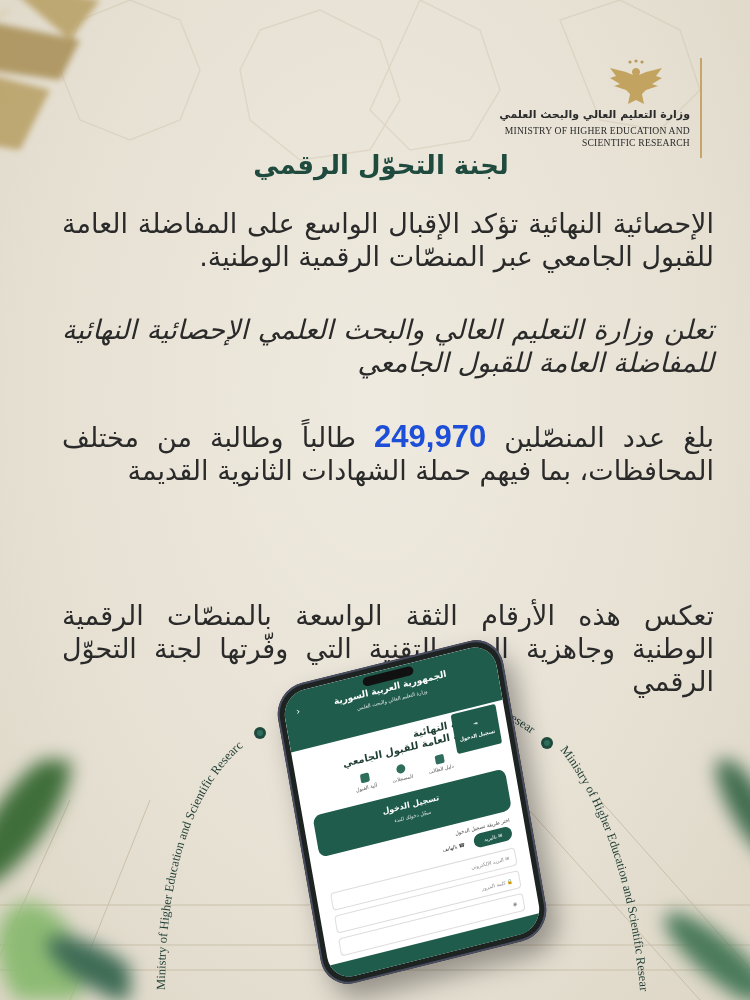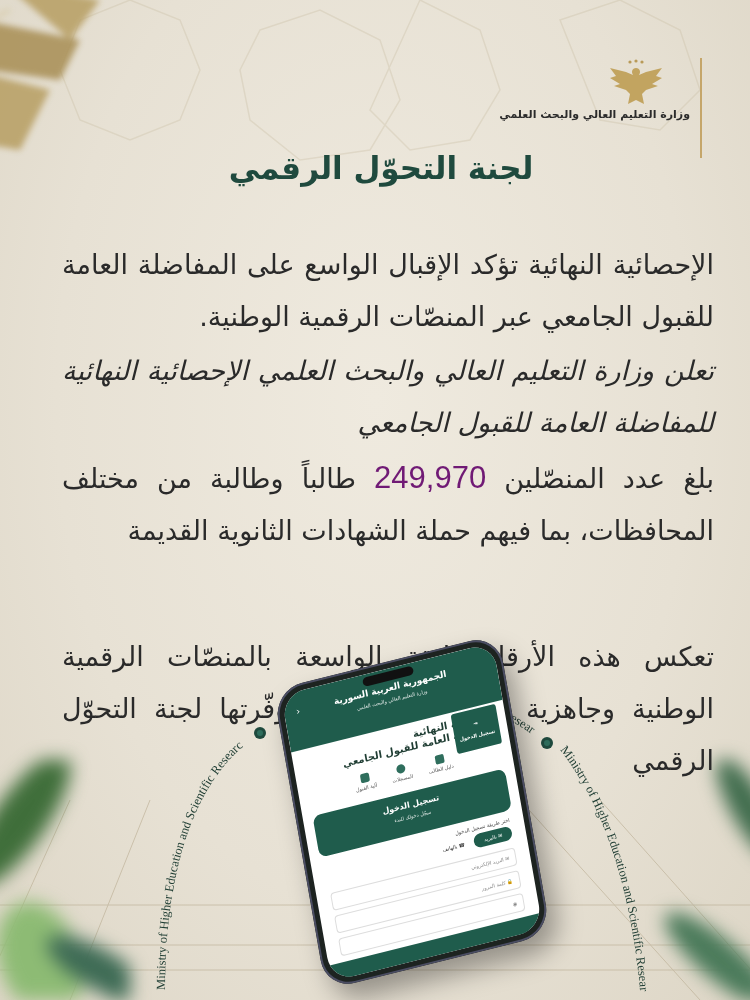--- a/index.html
+++ b/index.html
@@ -34,33 +34,33 @@
     direction: rtl; white-space: nowrap; font-weight: bold;
   }
   .logo-en {
     position: absolute; right: 12px; top: 67px; font-size: 9.6px; line-height: 12px;
     color: #2b2b2b; text-align: right; font-family: "Liberation Serif", serif;
     letter-spacing: 0.2px;
   }
 
   .title {
     position: absolute; left: 0; right: 0; top: 150px; text-align: center;
-    font-size: 31px; font-weight: bold; color: #1f4a3e; direction: rtl; padding-left: 12px;
+    font-size: 26px; font-weight: bold; color: #1f4a3e; direction: rtl; padding-left: 12px;
   }
 
   .para {
     position: absolute; left: 62px; right: 36px; direction: rtl; text-align: justify;
     text-align-last: right;
-    font-size: 27px; line-height: 52px; color: #2a2a2a; margin-top: 32px;
+    font-size: 27px; line-height: 33px; color: #2a2a2a;
   }
   .p1 { top: 207px; }
   .p2 { top: 313px; font-style: italic; }
   .p3 { top: 420px; }
   .p4 { top: 599px; }
-  .hl { color: #701a75; font-weight: normal; font-family: "Liberation Sans", sans-serif; font-size: 31px; }
+  .hl { color: #1d4ed8; font-weight: bold; font-family: "Liberation Sans", sans-serif; font-size: 31px; }
 
   
   .arc-svg { position: absolute; left: 0; top: 0; width: 750px; height: 1000px; }
 
   
   .phone {
     position: absolute; left: 296px; top: 660px; width: 218px; height: 290px;
     transform: rotate(-14deg) skewX(-4deg);
     transform-origin: 50% 50%;
     background: #1d2320; border-radius: 30px; padding: 7px;
@@ -150,20 +150,24 @@
 
 <div class="logo-wrap">
   <div class="logo-bar"></div>
   <svg class="eagle" viewBox="0 0 60 48">
     <circle cx="24" cy="4" r="1.6" fill="#b99a58"></circle>
       <circle cx="30" cy="3" r="1.6" fill="#b99a58"></circle>
       <circle cx="36" cy="4" r="1.6" fill="#b99a58"></circle>
     <path d="M30 10 C26 10 25 14 27 17 L20 14 L4 10 L10 18 L4 20 L14 26 L8 28 L20 32 L24 36 L22 46 L30 42 L38 46 L36 36 L40 32 L52 28 L46 26 L56 20 L50 18 L56 10 L40 14 L33 17 C35 14 34 10 30 10 Z" fill="#c2a460"></path>
   </svg>
   <div class="logo-ar">وزارة التعليم العالي والبحث العلمي</div>
+  <div class="logo-en">
+    <div>MINISTRY OF HIGHER EDUCATION AND</div>
+    <div>SCIENTIFIC RESEARCH</div>
+  </div>
 </div>
 
 <div class="title">لجنة التحوّل الرقمي</div>
 
 <div class="para p1">الإحصائية النهائية تؤكد الإقبال الواسع على المفاضلة العامة للقبول الجامعي عبر المنصّات الرقمية الوطنية.</div>
 <div class="para p2">تعلن وزارة التعليم العالي والبحث العلمي الإحصائية النهائية للمفاضلة العامة للقبول الجامعي</div>
 <div class="para p3">
   <span>بلغ عدد المنصّلين</span>
   <span class="hl">249,970</span>
   <span>طالباً وطالبة من مختلف المحافظات، بما فيهم حملة الشهادات الثانوية القديمة</span>

